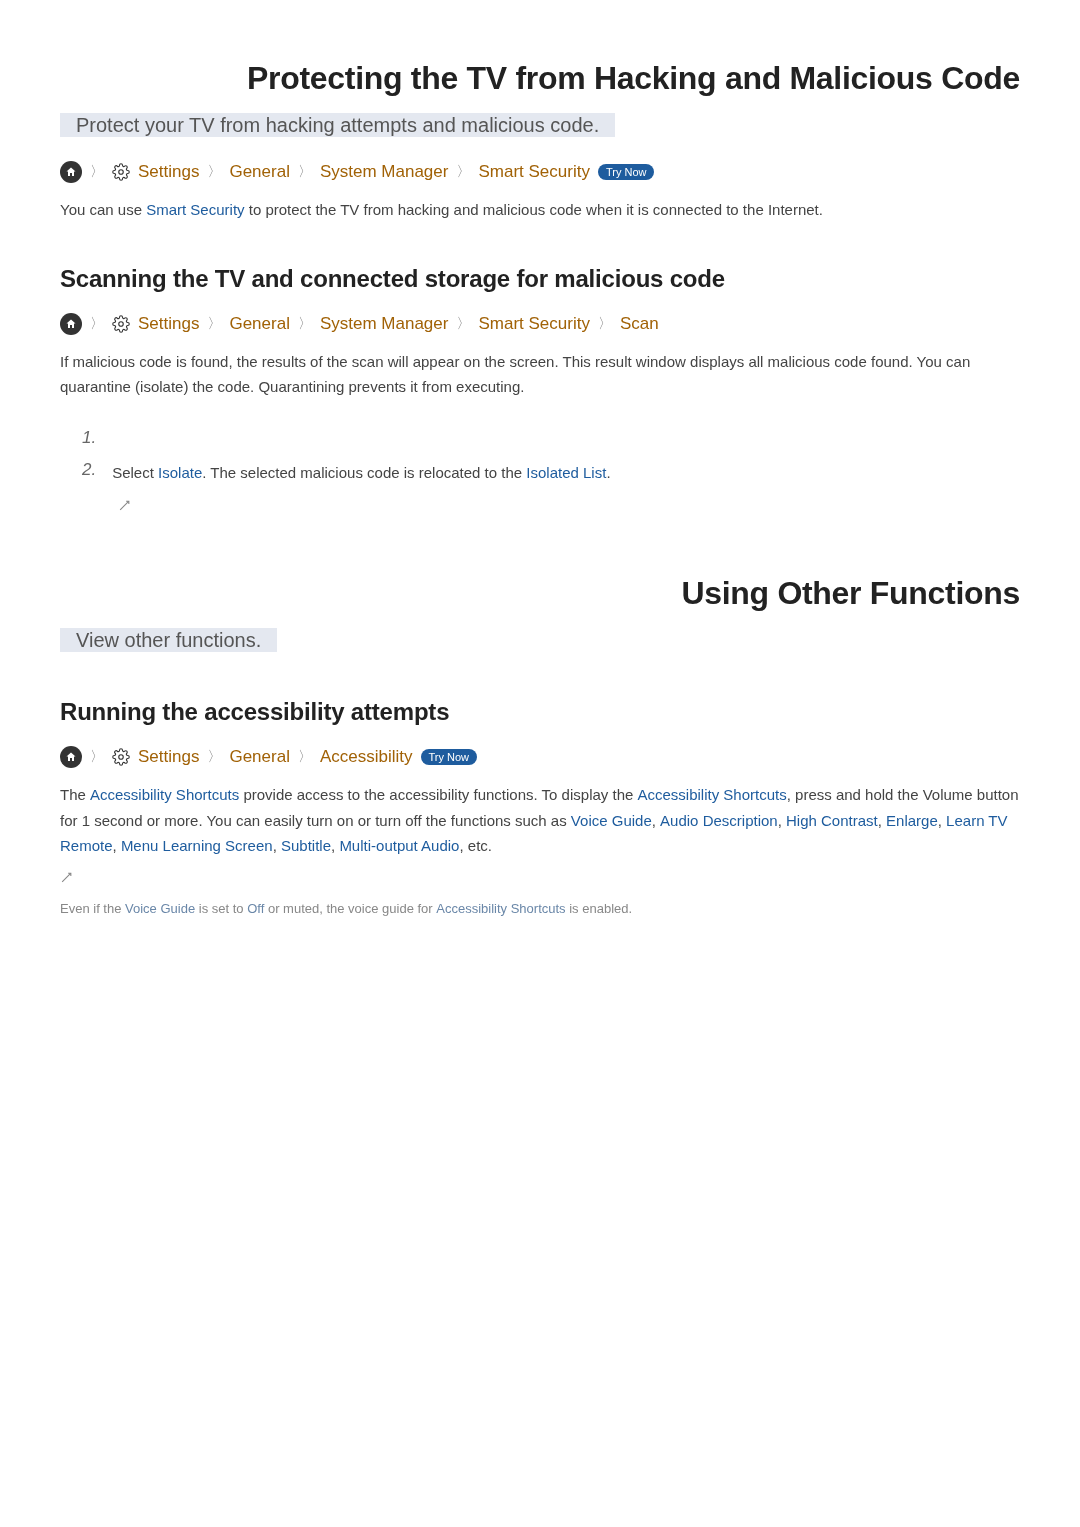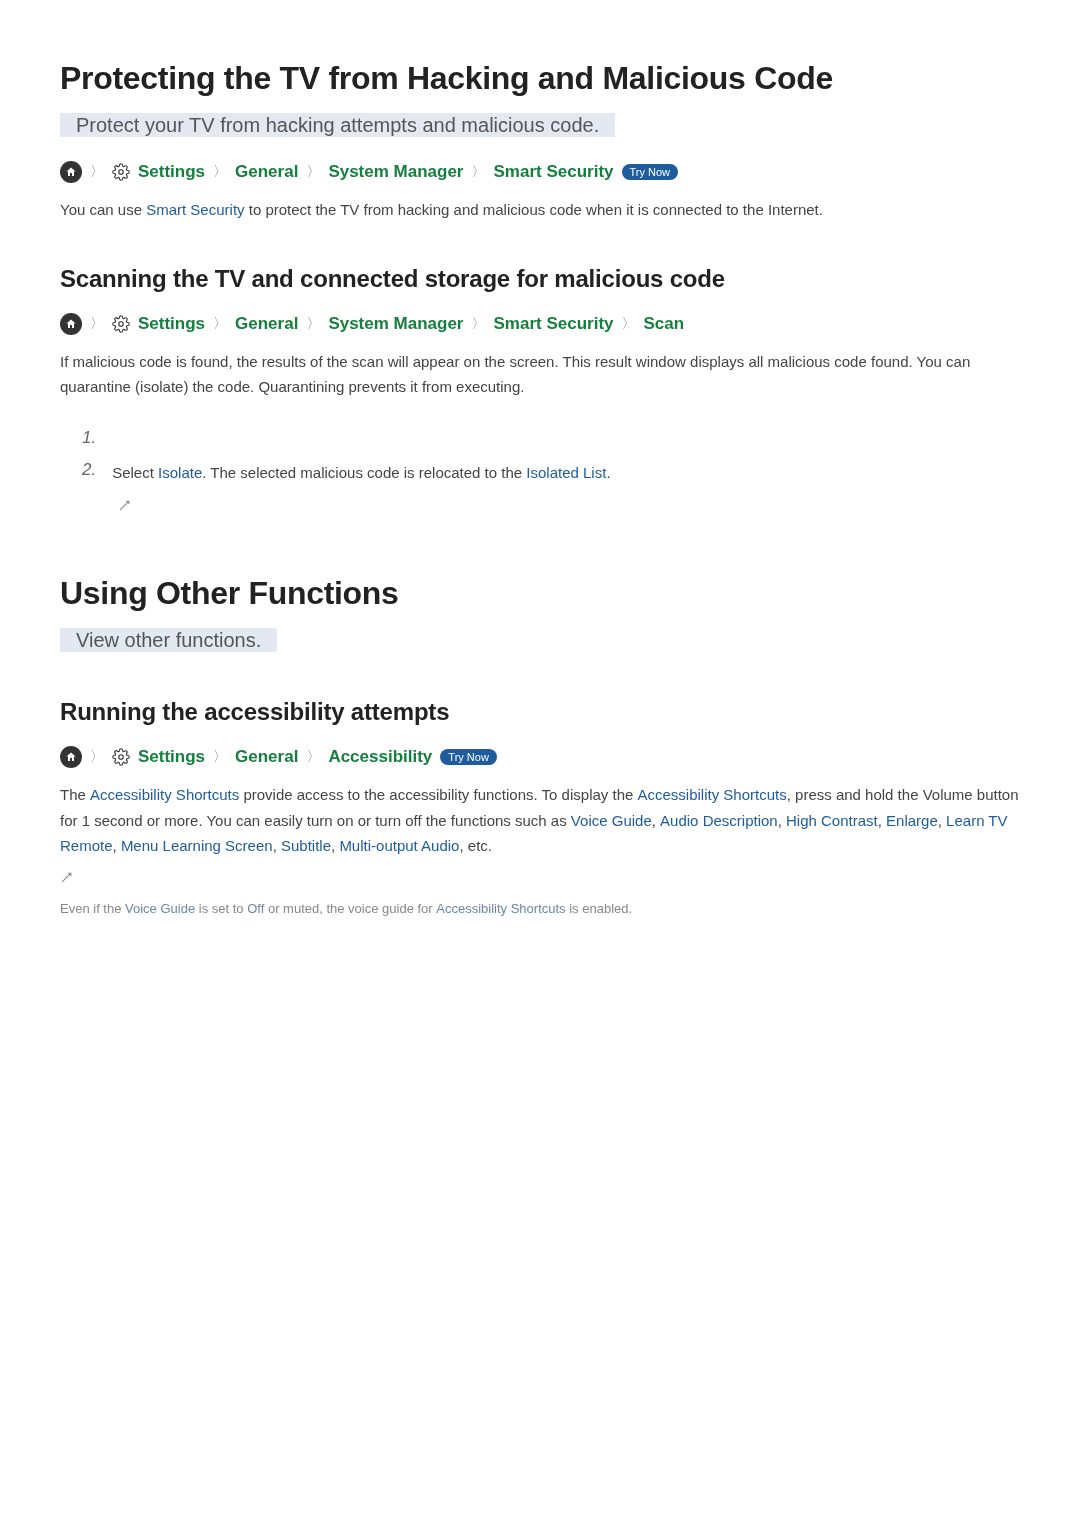--- a/index.html
+++ b/index.html
@@ -13,20 +13,21 @@
       width: 1080px;
       padding: 60px 60px 40px 60px;
       color: #333;
     }
     h1 {
       font-size: 32px;
       font-weight: 600;
       color: #222;
       margin-bottom: 12px;
       letter-spacing: -0.3px;
+      text-align: right;
     }
     .subtitle {
       font-size: 20px;
       color: #555;
       background: #e4e8f0;
       display: inline;
       padding: 1px 16px;
       line-height: 1.6;
     }
     .breadcrumb {
@@ -64,22 +65,22 @@
       height: 18px;
       fill: none;
       stroke: #333;
       stroke-width: 1.5;
     }
     .chevron {
       color: #888;
       font-size: 14px;
     }
     .crumb-link {
-      color: #15803d;
-      font-weight: 700;
+      color: #a16207;
+      font-weight: 400;
     }
     .try-now {
       background: #1e5c9e;
       color: #fff;
       font-size: 11px;
       padding: 2px 8px;
       border-radius: 10px;
       font-weight: 400;
     }
     .body-text {

